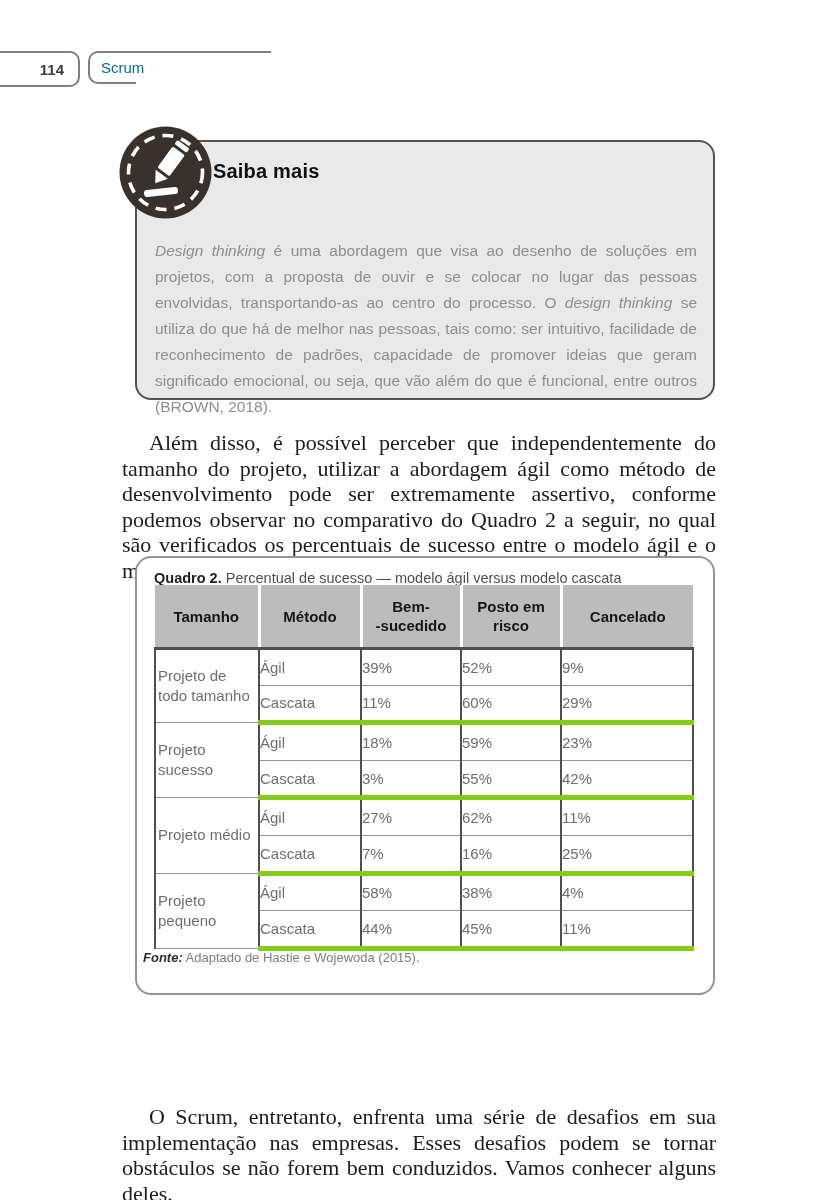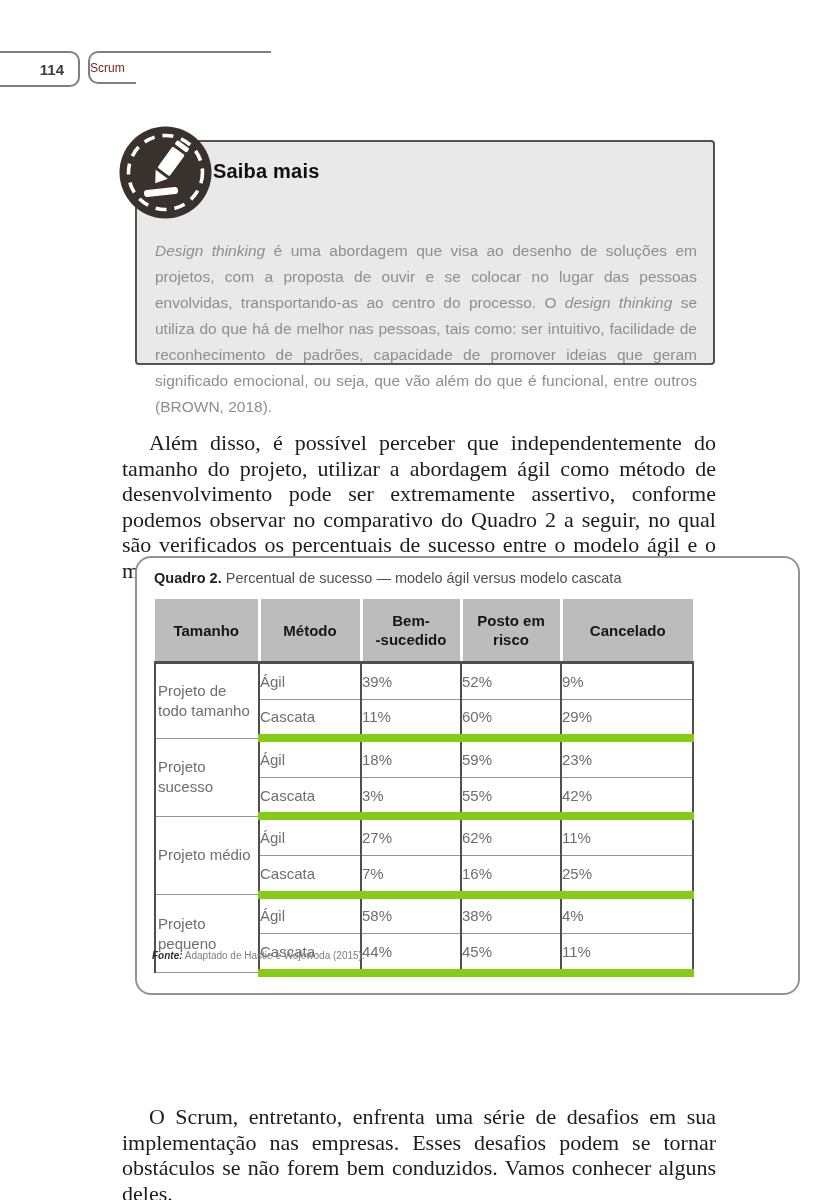--- a/index.html
+++ b/index.html
@@ -16,30 +16,30 @@
     padding-right:14px;box-sizing:border-box;
     font-weight:bold;font-size:15px;color:#3d3d3d;background:#fff;
   }
   .tab-cap{
     position:absolute;left:88px;top:51px;width:48px;height:33px;
     border:2px solid #7f7f7f;border-right:none;
     border-radius:10px 0 0 10px;box-sizing:border-box;
     display:flex;align-items:center;
   }
   .tab-cap span{
-    padding-left:0;font-size:12px;color:#7f1d1d;white-space:nowrap;
+    padding-left:11px;font-size:15px;color:#0369a1;white-space:nowrap;
   }
   .tab-topline{
     position:absolute;left:134px;top:51px;width:137px;height:2px;background:#7f7f7f;
   }
 
   
   .saiba-box{
-    position:absolute;left:135px;top:140px;width:580px;height:225px;
-    background:#e9e9e9;border:2.5px solid #55524f;border-radius:4px;
+    position:absolute;left:135px;top:140px;width:580px;height:260px;
+    background:#e9e9e9;border:2.5px solid #55524f;border-radius:16px;
     box-sizing:border-box;
     padding-left:12px;
   }
   .saiba-title{
     position:absolute;left:76px;top:18px;
     font-size:20px;font-weight:bold;color:#101010;letter-spacing:.2px;
   }
   .saiba-body{
     position:absolute;left:18px;top:96px;width:542px;
     font-size:15.5px;line-height:26px;color:#8e8e8e;text-align:justify;
@@ -53,29 +53,29 @@
   .para{
     position:absolute;left:122px;width:594px;
     font-family:"Liberation Serif",serif;font-size:22px;line-height:25.5px;
     color:#1c1c1c;text-align:justify;text-indent:27px;
   }
   .para-1{top:408px;}
   .para-2{top:1082px;}
 
   
   .quadro-box{
-    position:absolute;left:135px;top:556px;width:665px;height:439px;
+    position:absolute;left:135px;top:556px;width:580px;height:439px;
     border:2px solid #949494;border-radius:16px;box-sizing:border-box;background:#fff;
   }
   .quadro-caption{
     position:absolute;left:17px;top:12px;font-size:14.5px;color:#4f4f4f;
   }
   .quadro-caption .cap-label{font-weight:bold;color:#1f1f1f;}
   .qtable{
-    position:absolute;left:17px;top:41px;width:538px;
+    position:absolute;left:17px;top:27px;width:538px;
     border-collapse:collapse;table-layout:fixed;
   }
   .qtable col.c0{width:104px;}
   .qtable col.c1{width:102px;}
   .qtable col.c2{width:100px;}
   .qtable col.c3{width:100px;}
   .qtable col.c4{width:132px;}
   .qtable th{
     background:#bcbcbc;height:62px;vertical-align:middle;text-align:center;
     font-size:15px;font-weight:bold;color:#161616;
@@ -84,27 +84,27 @@
   }
   .qtable th:first-child{border-left:none;}
   .qtable th:last-child{border-right:none;margin-left:32px;}
   .qtable th span{display:block;line-height:19px;}
   .qtable td{
     border-left:2px solid #4f4f4f;border-right:2px solid #4f4f4f;
     font-size:15px;color:#6e6e6e;text-align:left;vertical-align:middle;
     height:34.6px;padding:0;
   }
   .qtable tr.r-first td{border-bottom:1px solid #959595;}
-  .qtable tr.r-last td{border-bottom:8px solid #84cc16;}
+  .qtable tr.r-last td{border-bottom:5px solid #84cc16;}
   .qtable td.cell-tamanho{
     text-align:left;padding-left:2px;line-height:20px;
     border-bottom:3px solid #4f4f4f;
   }
   .quadro-fonte{
-    position:absolute;left:15px;top:392px;font-size:10px;color:#7d7d7d;
+    position:absolute;left:6px;top:392px;font-size:13px;color:#7d7d7d;
   }
   .quadro-fonte .fonte-label{font-weight:bold;font-style:italic;color:#2e2e2e;}
 </style>
 </head>
 <body>
 
 <div class="page">
 
   <div class="pagenum-box">
     <span>114</span>

